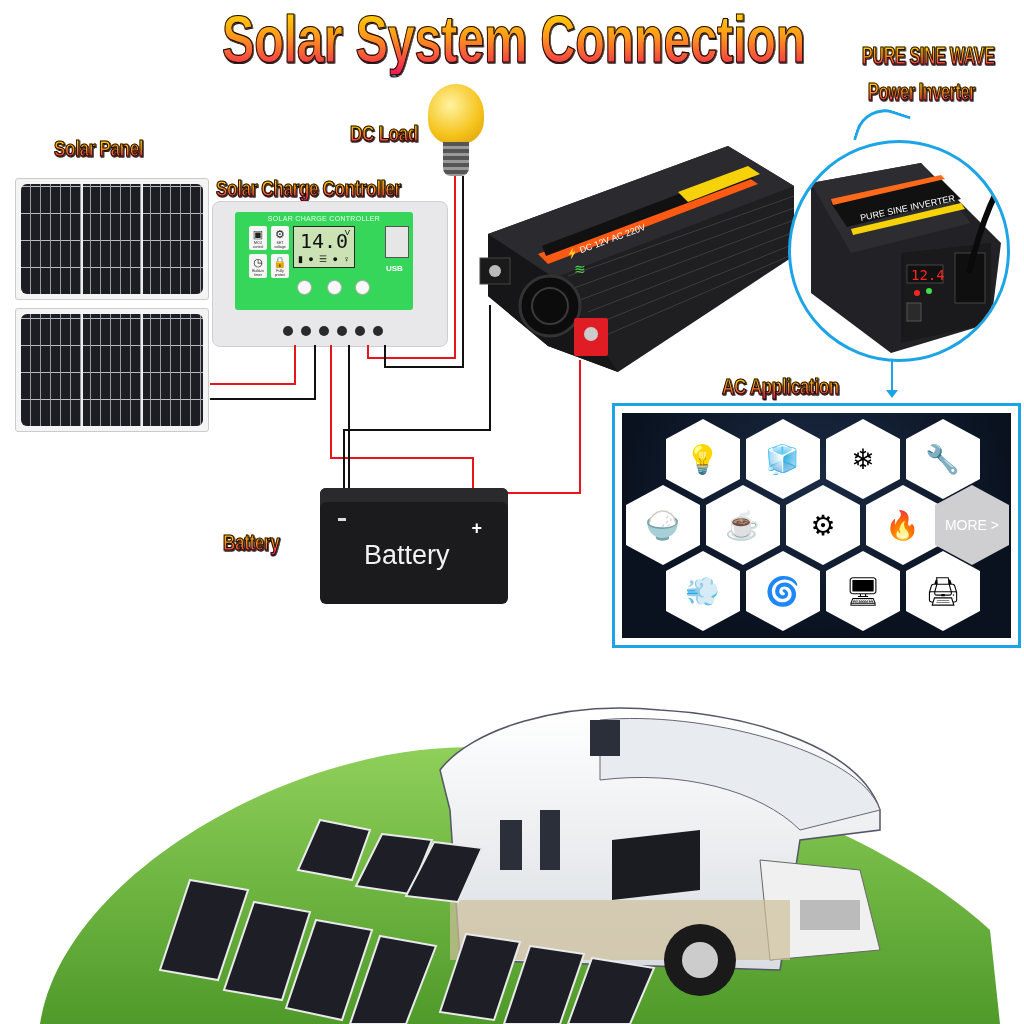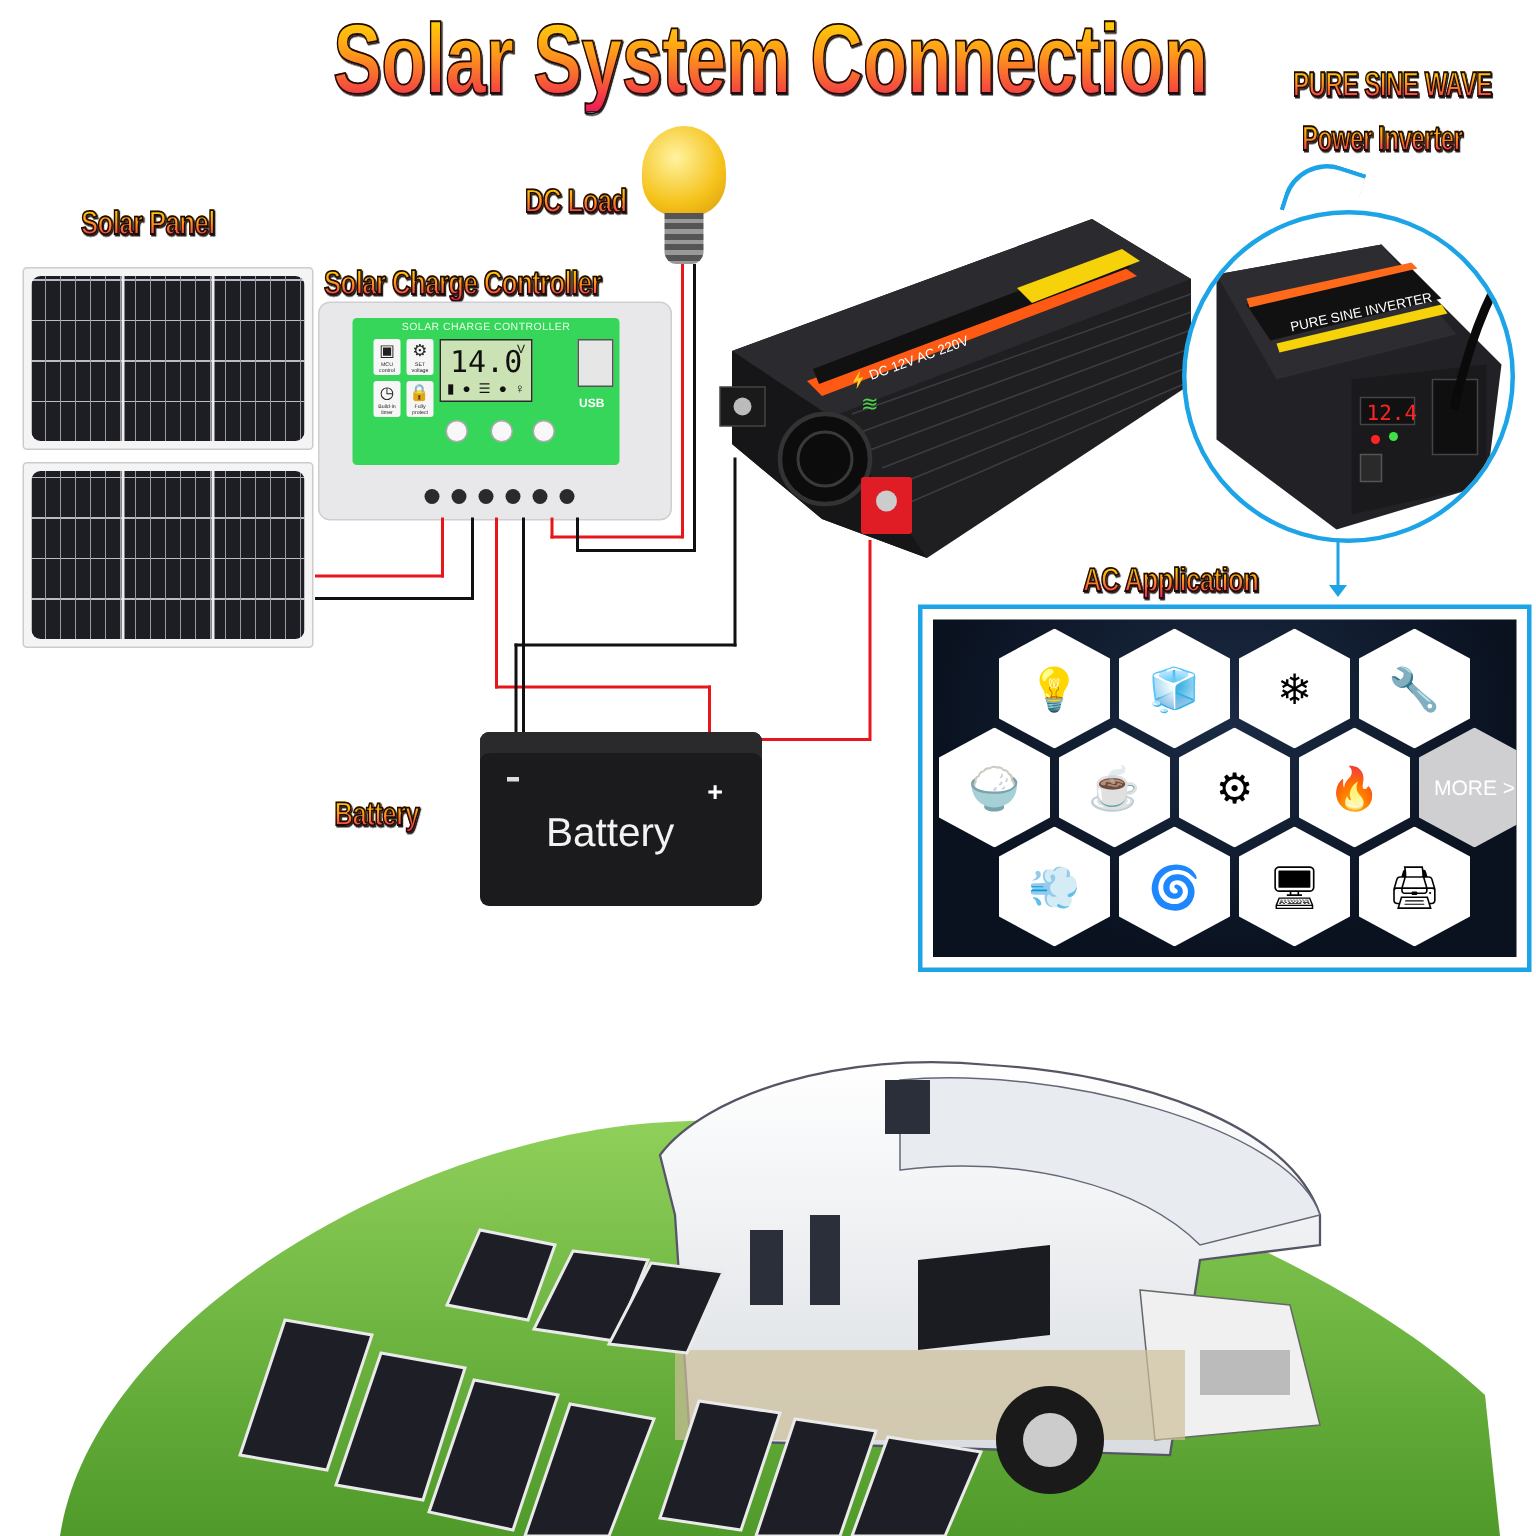--- a/index.html
+++ b/index.html
@@ -224,21 +224,21 @@
 <div class="abs ac-box">
   <div class="ac-inner">
     <div class="hex" style="left:44px;top:6px;">💡</div>
     <div class="hex" style="left:124px;top:6px;">🧊</div>
     <div class="hex" style="left:204px;top:6px;">❄</div>
     <div class="hex" style="left:284px;top:6px;">🔧</div>
     <div class="hex" style="left:4px;top:72px;">🍚</div>
     <div class="hex" style="left:84px;top:72px;">☕</div>
     <div class="hex" style="left:164px;top:72px;">⚙</div>
     <div class="hex" style="left:244px;top:72px;">🔥</div>
-    <div class="hex more" style="left:324px;top:72px;">MORE &gt;</div>
+    <div class="hex more" style="left:313px;top:72px;">MORE &gt;</div>
     <div class="hex" style="left:44px;top:138px;">💨</div>
     <div class="hex" style="left:124px;top:138px;">🌀</div>
     <div class="hex" style="left:204px;top:138px;">🖥</div>
     <div class="hex" style="left:284px;top:138px;">🖨</div>
   </div>
 </div>
 
 <svg class="abs hill" viewBox="0 0 1024 334">
   <defs>
     <linearGradient id="grass" x1="0" y1="0" x2="0" y2="1">

